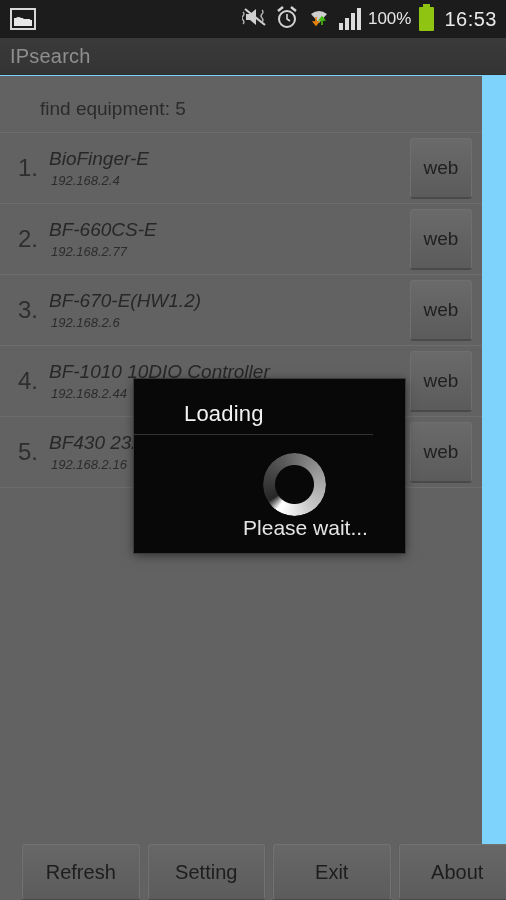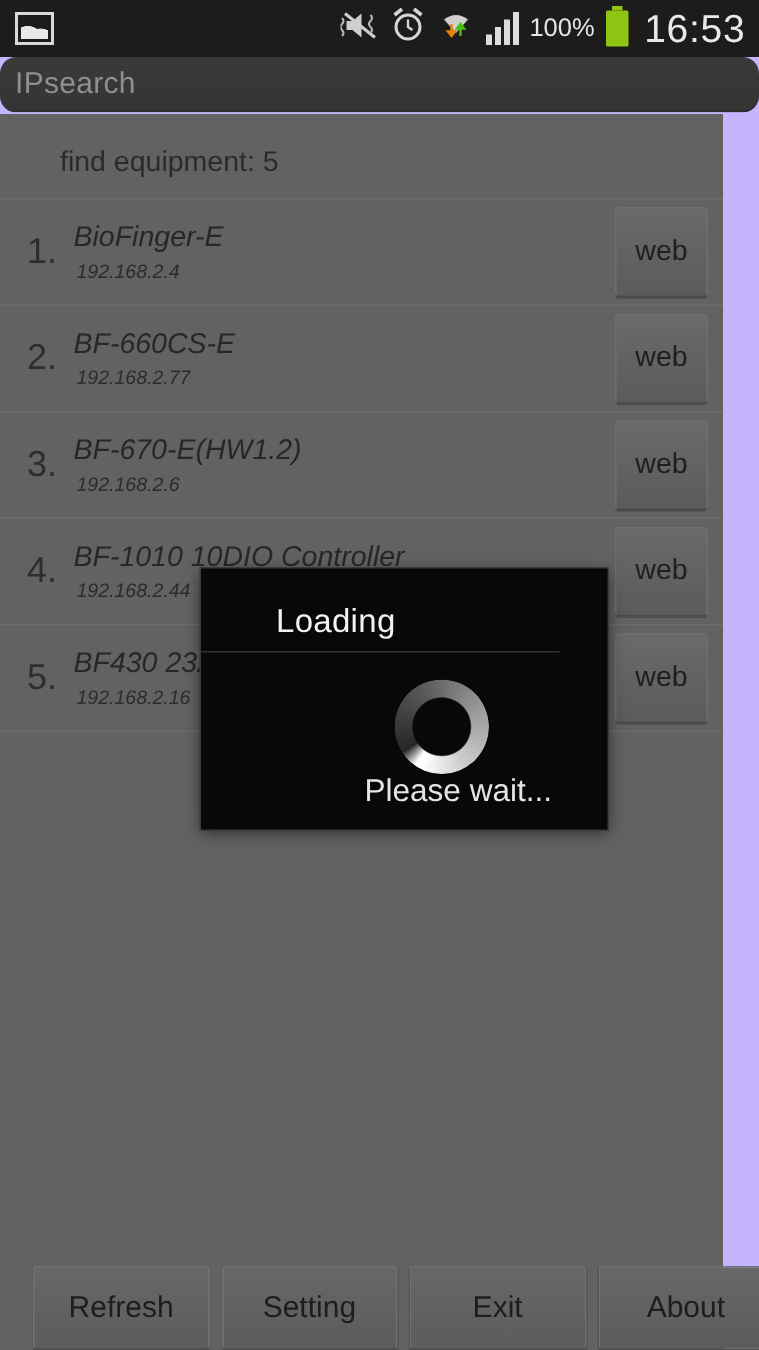--- a/index.html
+++ b/index.html
@@ -5,21 +5,21 @@
   html, body {
     margin: 0;
     padding: 0;
     background: #000;
   }
   #screen {
     position: relative;
     width: 506px;
     height: 900px;
     overflow: hidden;
-    background: #c4b5fd;
+    background: #7dd3fc;
     font-family: "Liberation Sans", sans-serif;
     -webkit-font-smoothing: antialiased;
   }
 
   
   #statusbar {
     position: absolute;
     left: 0; top: 0;
     width: 506px; height: 38px;
     background: #1c1c1c;
@@ -55,21 +55,21 @@
       radial-gradient(circle at 25% 120%, #e8e8e8 58%, transparent 60%),
       radial-gradient(circle at 72% 135%, #e8e8e8 55%, transparent 57%);
   }
   .sbtext {
     color: #e6e6e6;
     font-size: 17px;
     letter-spacing: 0px;
   }
   #clock {
     color: #e9e9e9;
-    font-size: 26px;
+    font-size: 20px;
     letter-spacing: 0.5px;
     margin-left: 3px;
   }
   .battery {
     width: 15px; height: 24px;
     background: #8fc412;
     position: relative;
     border-radius: 1px;
     margin-left: 1px;
   }
@@ -95,21 +95,20 @@
   
   #titlebar {
     position: absolute;
     left: 0; top: 38px;
     width: 506px; height: 37px;
     background: linear-gradient(#3a3a3a, #343434);
     border-bottom: 1px solid #2d2d2d;
     box-sizing: border-box;
     display: flex;
     align-items: center;
-    border-radius: 11px;
   }
   #app-title {
     color: #8f8f8f;
     font-size: 20px;
     padding-left: 10px;
     letter-spacing: 0.2px;
   }
 
   
   #content {

